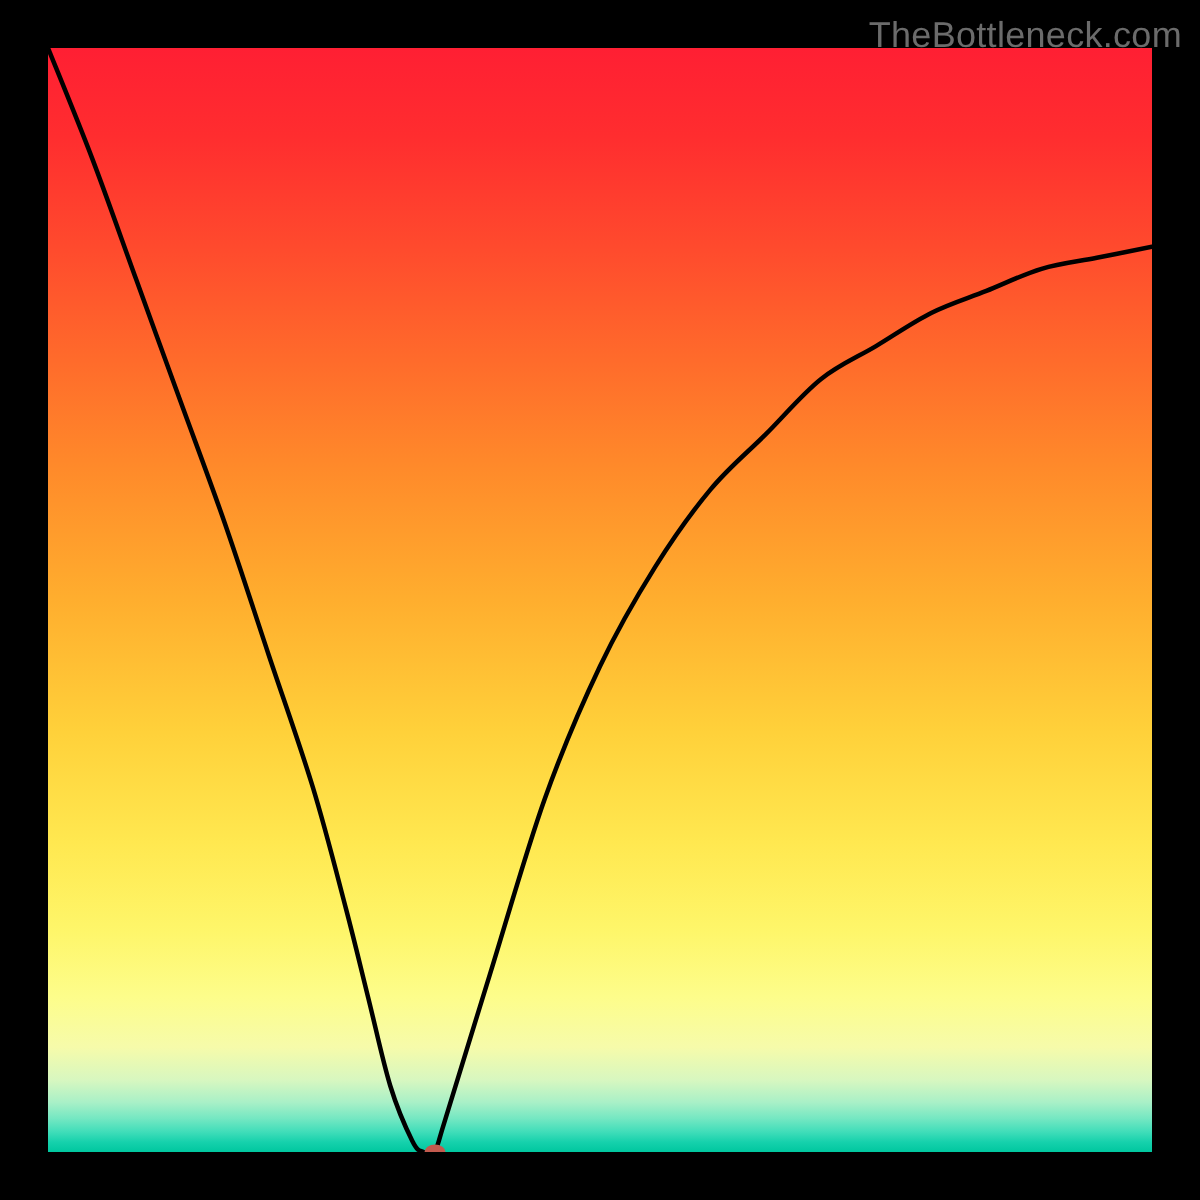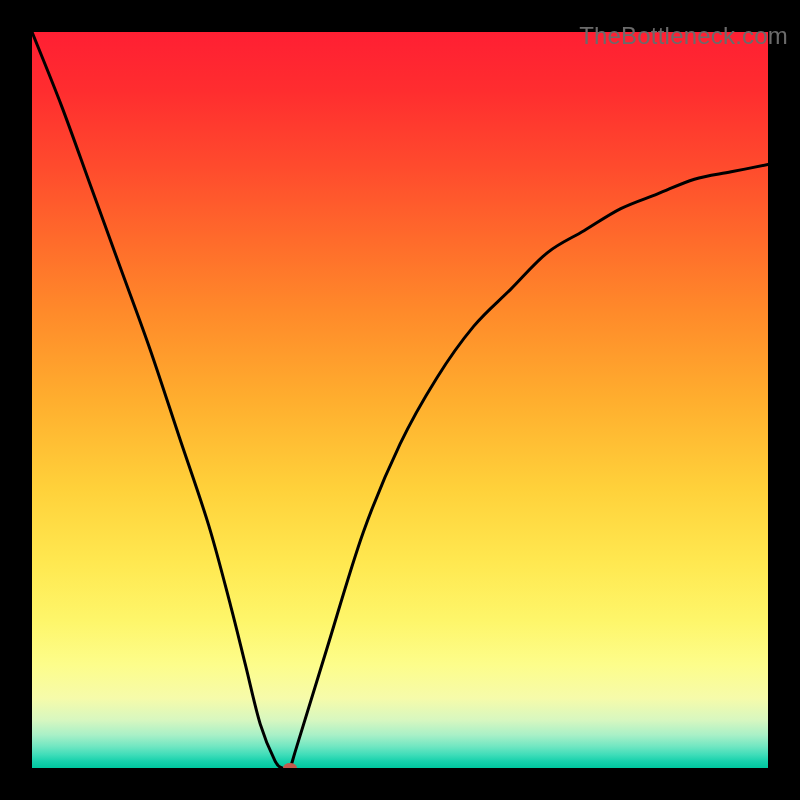--- a/index.html
+++ b/index.html
@@ -39,21 +39,21 @@
       #a9f0c7 95.5%,
       #73e7c2 97%,
       #3fddb9 98.2%,
       #16d1ac 99.1%,
       #00c79f 100%
     );
     overflow: hidden;
   }
   .watermark {
     position: absolute;
-    top: 22px;
+    top: 10px;
     right: 12px;
     color: #6b6b6b;
     font-size: 24px;
     font-weight: 500;
     letter-spacing: 0.2px;
     z-index: 10;
   }
   .curve {
     position: absolute;
     left: 0;

